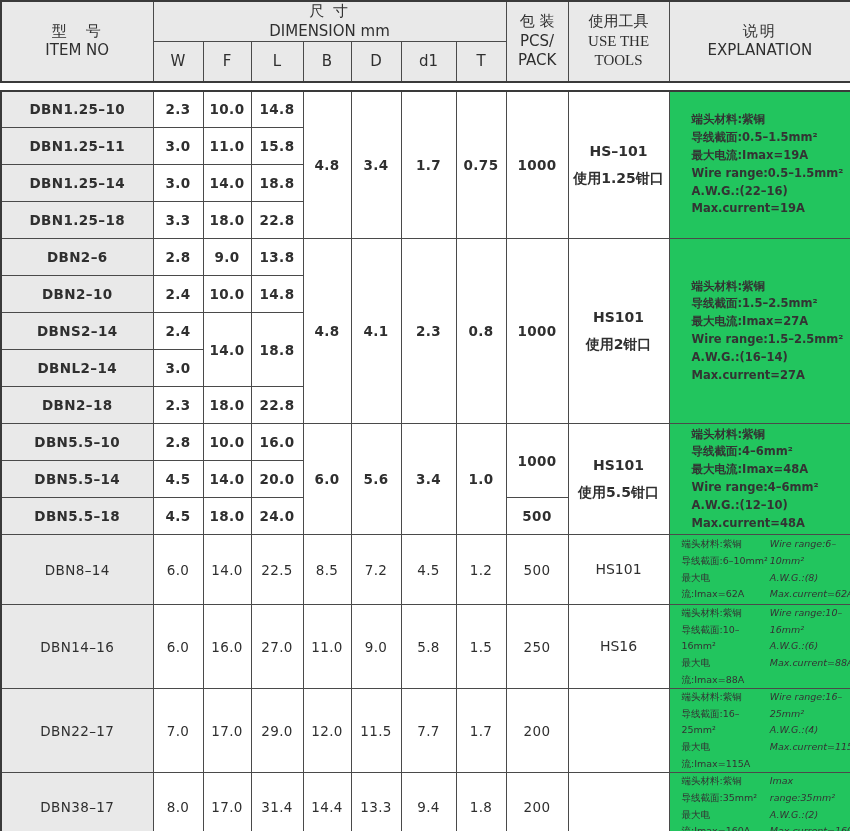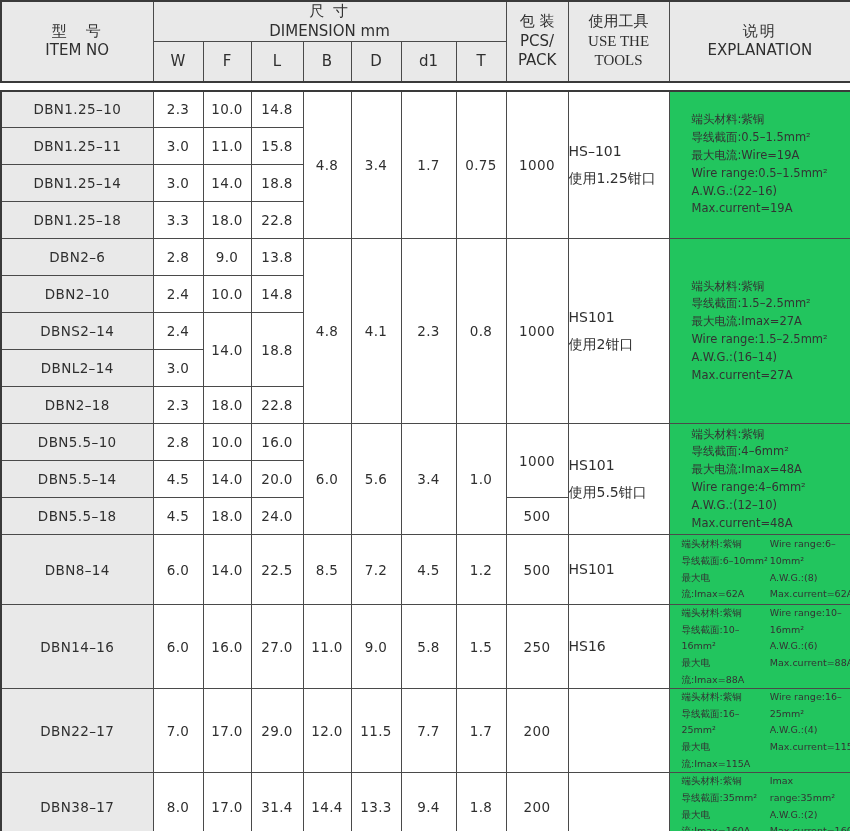--- a/index.html
+++ b/index.html
@@ -13,37 +13,37 @@
   table.hdr th { background:#e9e9e9; font-weight:normal; text-align:center; }
   .h1 th { height:36px; }
   .h2 th { height:40px; font-size:15px; }
   .hline { line-height:1.3; font-size:15px; }
   .hzh { letter-spacing:2px; }
   .left-pad { text-align:left; padding-left:10px;margin-top:40px; }
   .tools-pad { text-align:left; padding-left:17px;font-family:Liberation Serif, serif; }
 
   
   table.bdy { margin-top:7px; }
-  tr.r37 { height:37px; }
+  tr.r37 { height:37px;font-weight:bold; }
   tr.r70 { height:70px; }
   tr.r76 { height:76px; }
   tr.r73 { height:73px; }
   tr.r64 { height:64px; }
 
   td.item { background:#e9e9e9; text-align:center; font-size:13.5px; letter-spacing:0.4px; }
   td.num  { background:#ffffff; text-align:center; font-size:13.5px; letter-spacing:0.4px; }
-  td.tool { background:#ffffff; text-align:left; font-size:14px; }
+  td.tool { background:#ffffff; text-align:center; font-size:14px; }
   td.tool .tl { line-height:1.9; }
   td.expl { background:#22c55e; }
 
   .expl-block { font-size:11.5px; line-height:1.55; text-align:left; padding-left:22px; color:#333; }
   .expl2 { display:flex; padding-left:12px; padding-right:2px; }
   .expl2 .col { font-size:9.5px; line-height:1.75; text-align:left; color:#333; }
   .expl2 .colL { width:53%; }
-  .expl2 .colR { width:47%; }
+  .expl2 .colR { width:47%;font-style:italic; }
 </style>
 </head>
 <body>
 
 <div class="page">
 
   <table class="t hdr">
     <colgroup>
       <col style="width:152px">
         <col style="width:50px">
@@ -121,21 +121,21 @@
       <td class="num" rowspan="4">0.75</td>
       <td class="num" rowspan="4">1000</td>
       <td class="tool" rowspan="4">
         <div class="tl">HS–101</div>
         <div class="tl">使用1.25钳口</div>
       </td>
       <td class="expl" rowspan="4">
         <div class="expl-block">
           <div>端头材料:紫铜</div>
           <div>导线截面:0.5–1.5mm²</div>
-          <div>最大电流:Wire=19A</div>
+          <div>最大电流:Imax=19A</div>
           <div>Wire range:0.5–1.5mm²</div>
           <div>A.W.G.:(22–16)</div>
           <div>Max.current=19A</div>
         </div>
       </td>
     </tr>
     <tr class="r37">
       <td class="item">DBN1.25–11</td>
       <td class="num">3.0</td>
       <td class="num">11.0</td>

